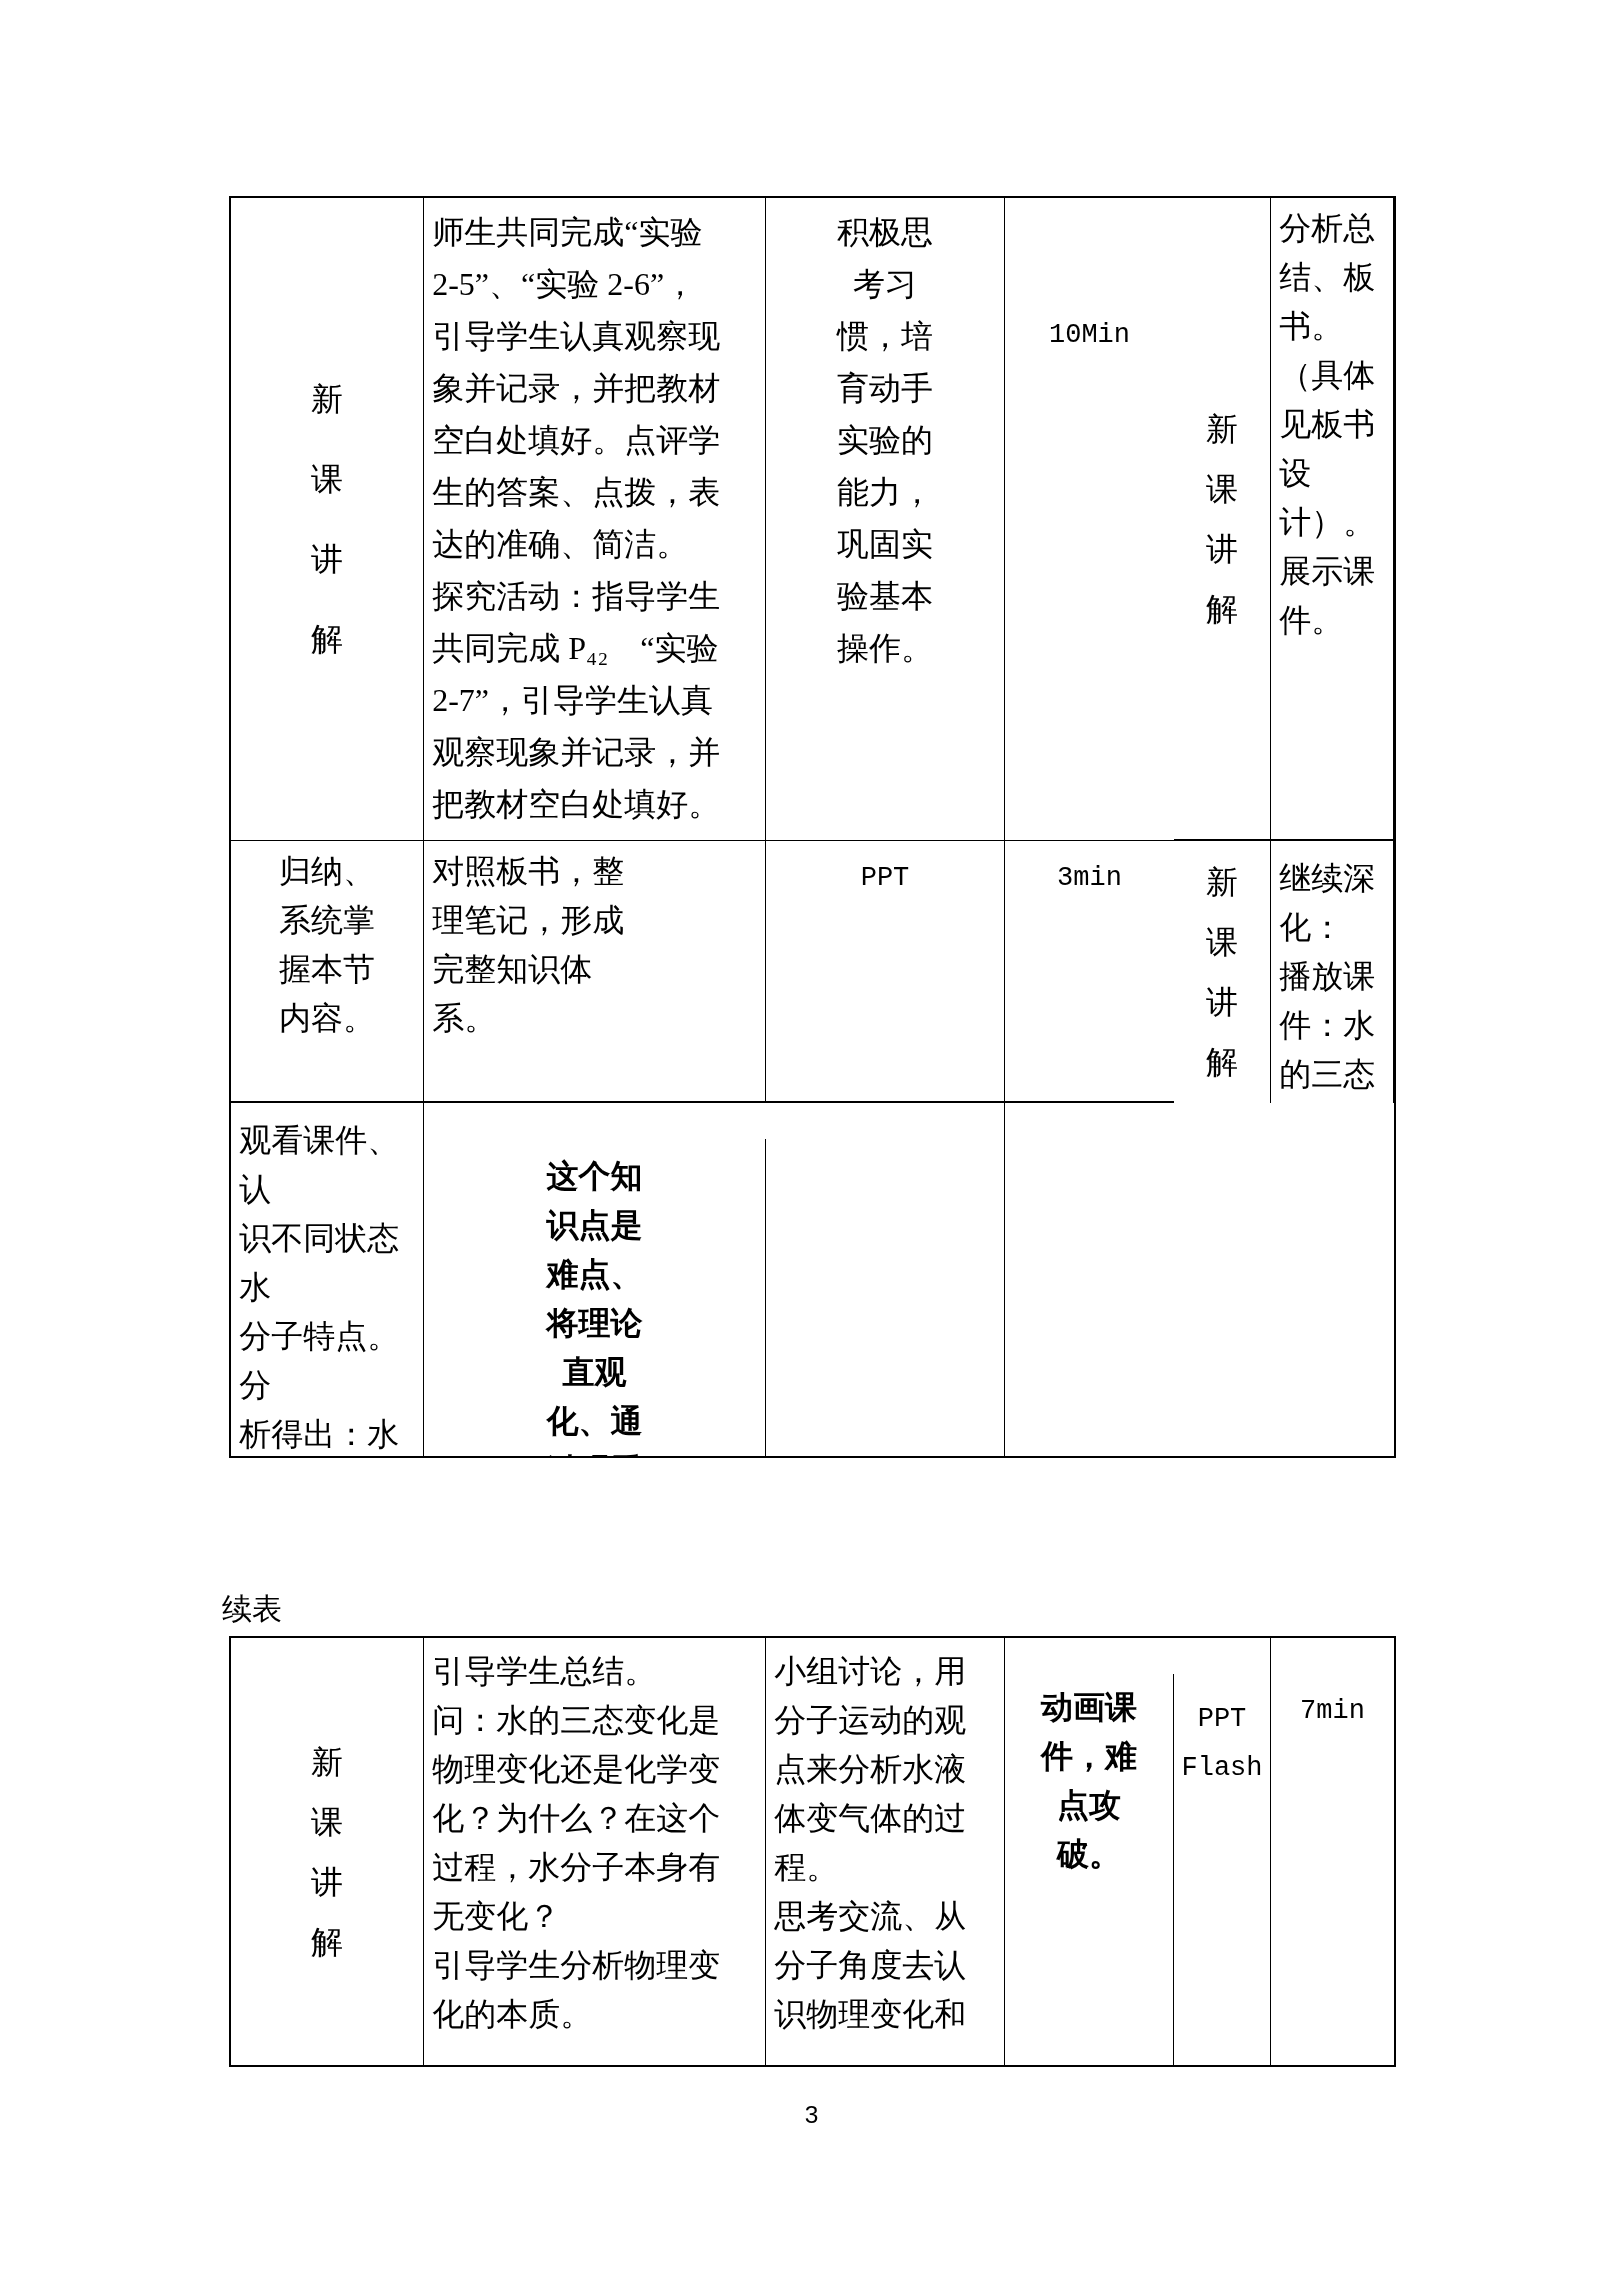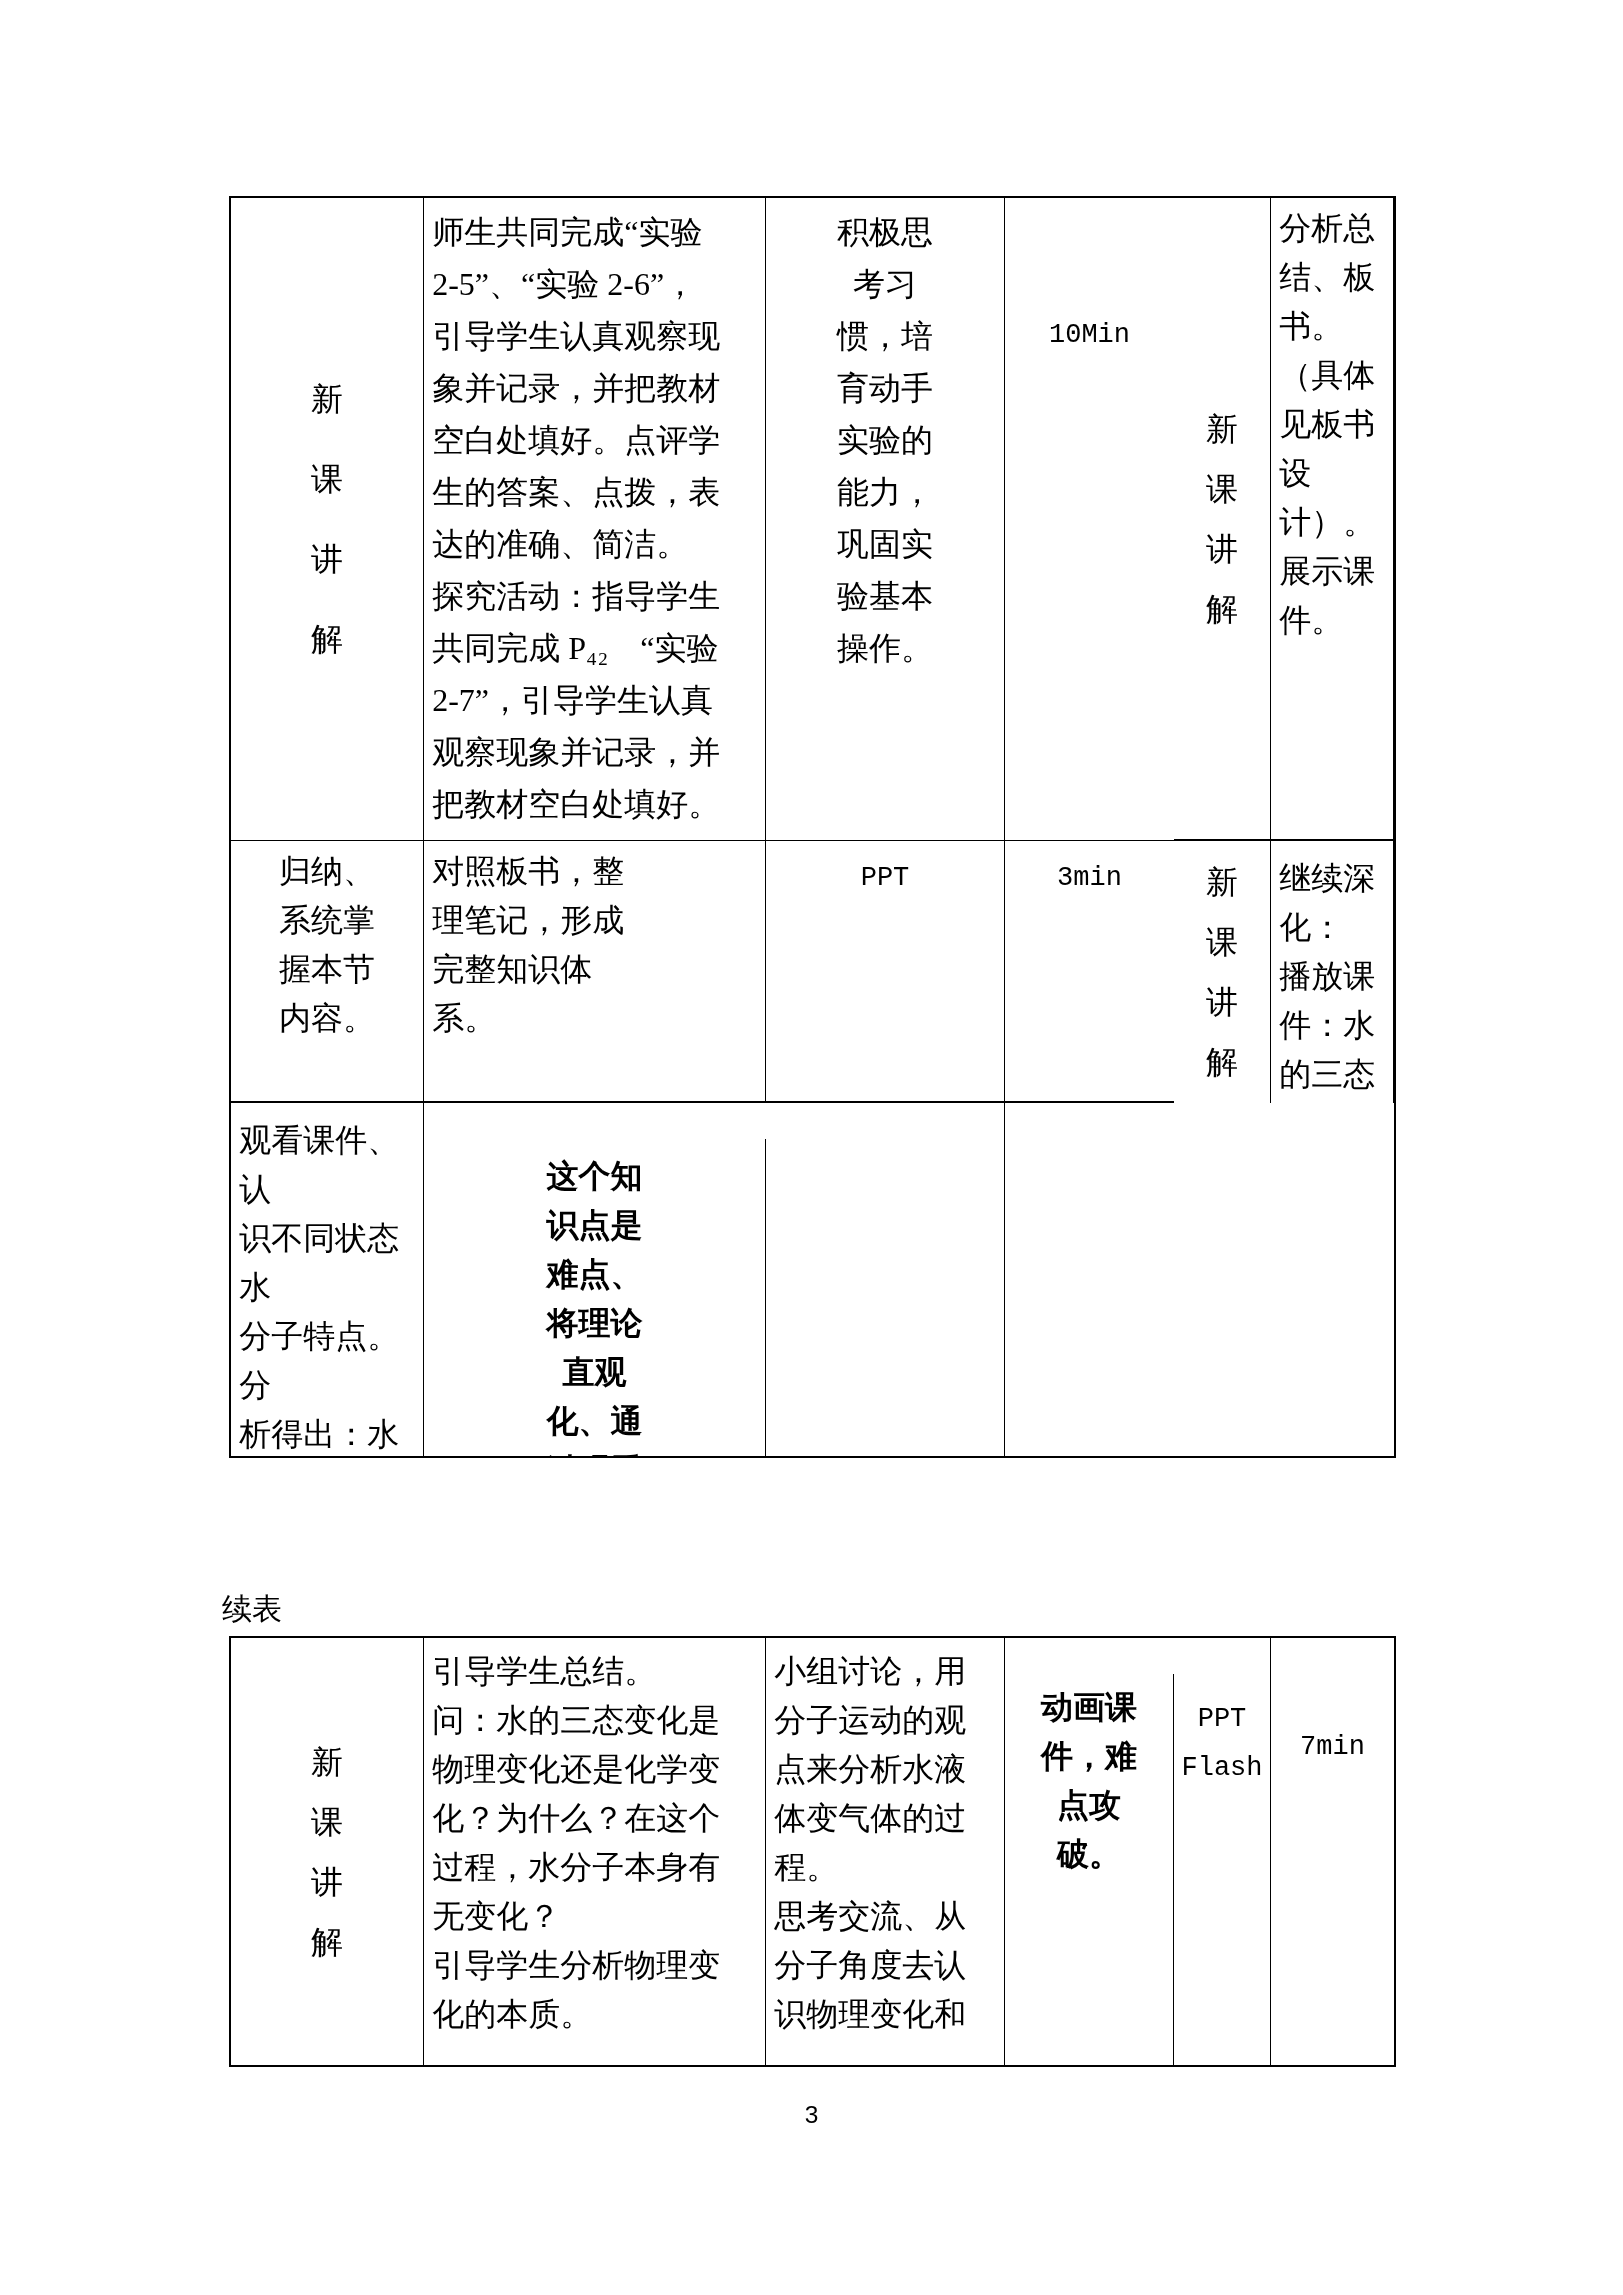--- a/index.html
+++ b/index.html
@@ -56,21 +56,21 @@
   .pt19{ padding-top:13px; }
   .pt5{ padding-top:9px; }
 
   .mono{
     font-family:"Liberation Mono","DejaVu Sans Mono",monospace;
     font-size:27px;
   }
   .time-r1{ padding-top:111px; }
   .media-r2, .time-r2{ padding-top:13px; }
   .media-t2{ padding-top:57px; }
-  .time-t2{ padding-top:85px; }
+  .time-t2{ padding-top:49px; }
 
   .bold{ font-weight:bold;margin-top:36px; }
 
   .continued-label{
     position:absolute;
     left:222px;
     top:1592px;
     font-size:30px;
     line-height:34px;
     text-align:center;

